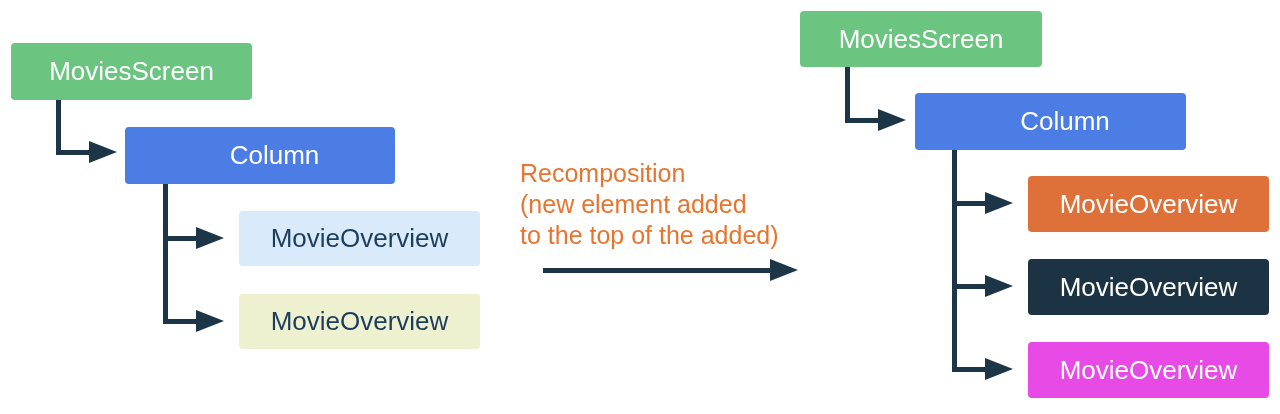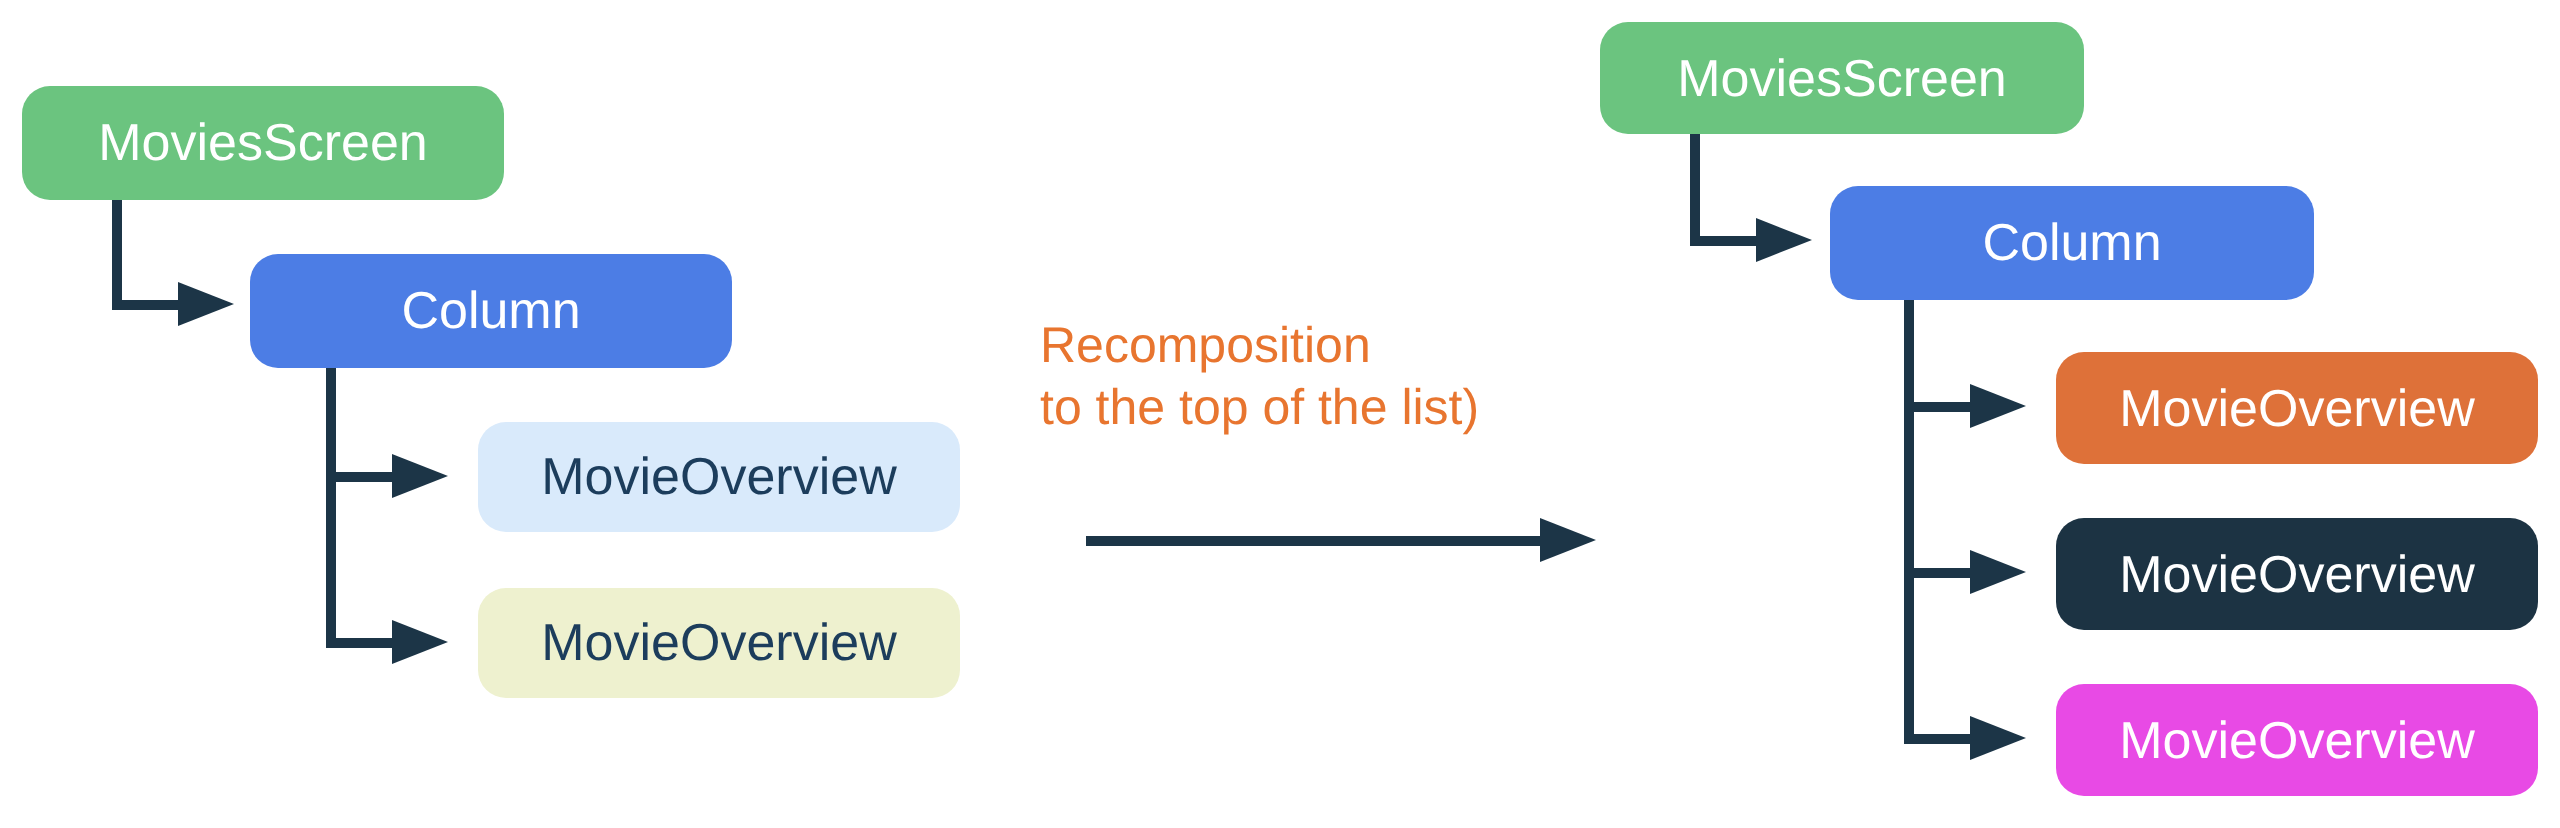--- a/index.html
+++ b/index.html
@@ -13,28 +13,28 @@
     width: 1280px;
     height: 414px;
     background: #ffffff;
     overflow: hidden;
   }
   .node {
     position: absolute;
     display: flex;
     align-items: center;
     justify-content: center;
-    border-radius: 14px;
+    border-radius: 4px;
     font-size: 26px;
     color: #ffffff;
     white-space: nowrap;
   }
   .node.dark-text { color: var(--dark-text); }
   .node.bg-green   { background: var(--green); }
-  .node.bg-blue    { background: var(--blue); }
+  .node.bg-blue    { background: var(--blue); padding-left: 29px; }
   .node.bg-lightblue { background: var(--light-blue); }
   .node.bg-cream   { background: var(--cream); }
   .node.bg-orange  { background: var(--orange); }
   .node.bg-navy    { background: var(--navy); }
   .node.bg-magenta { background: var(--magenta); }
   .vline, .hline {
     position: absolute;
     background: var(--connector);
   }
   .arrowhead {
@@ -79,21 +79,22 @@
       <div class="arrowhead" style="left:196px; top:310px;"></div>
     </div>
 
     <div class="node bg-lightblue dark-text" style="left:239px; top:211px; width:241px; height:55px;">MovieOverview</div>
 
     <div class="node bg-cream dark-text" style="left:239px; top:294px; width:241px; height:55px;">MovieOverview</div>
   </div>
 
   <div class="transition-label">
     <div>Recomposition</div>
-    <div>to the top of the list)</div>
+    <div>(new element added</div>
+    <div>to the top of the added)</div>
   </div>
   <div>
     <div class="hline" style="left:543px; top:268px; width:227px; height:5px;"></div>
     <div class="arrowhead" style="left:770px; top:259px;"></div>
   </div>
 
   <div>
     <div class="node bg-green" style="left:800px; top:11px; width:242px; height:56px;">MoviesScreen</div>
 
     <div>

